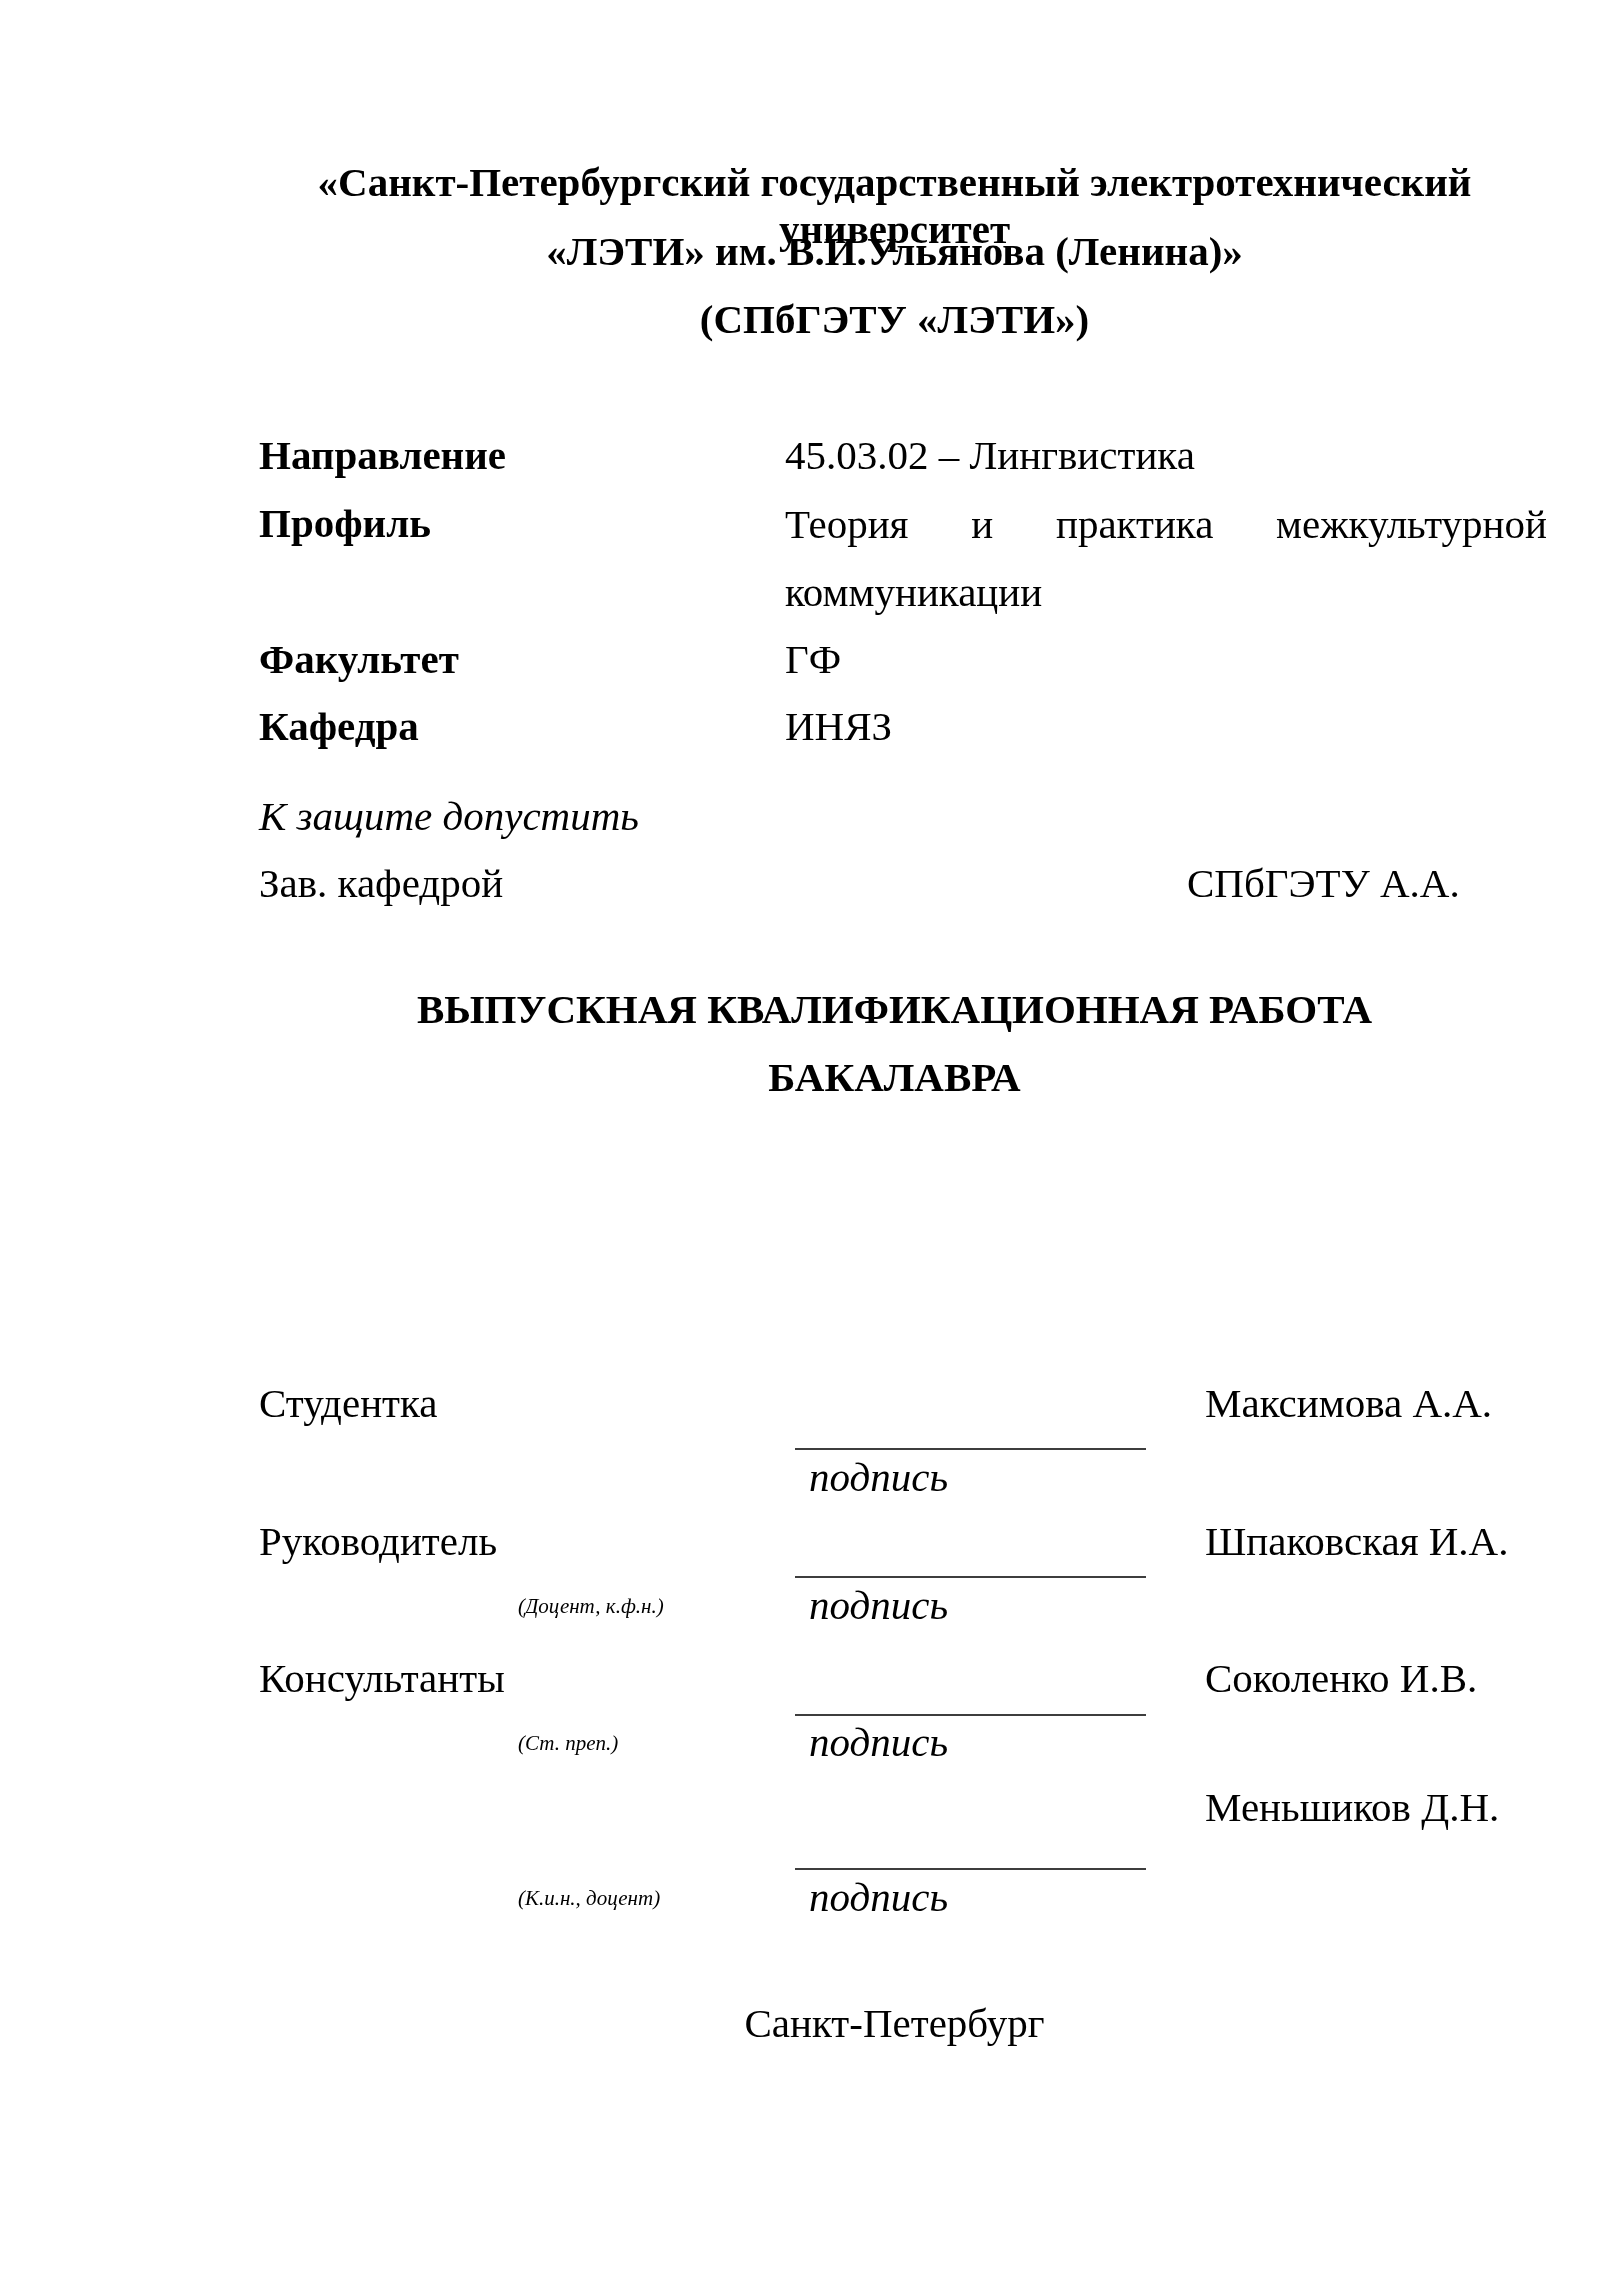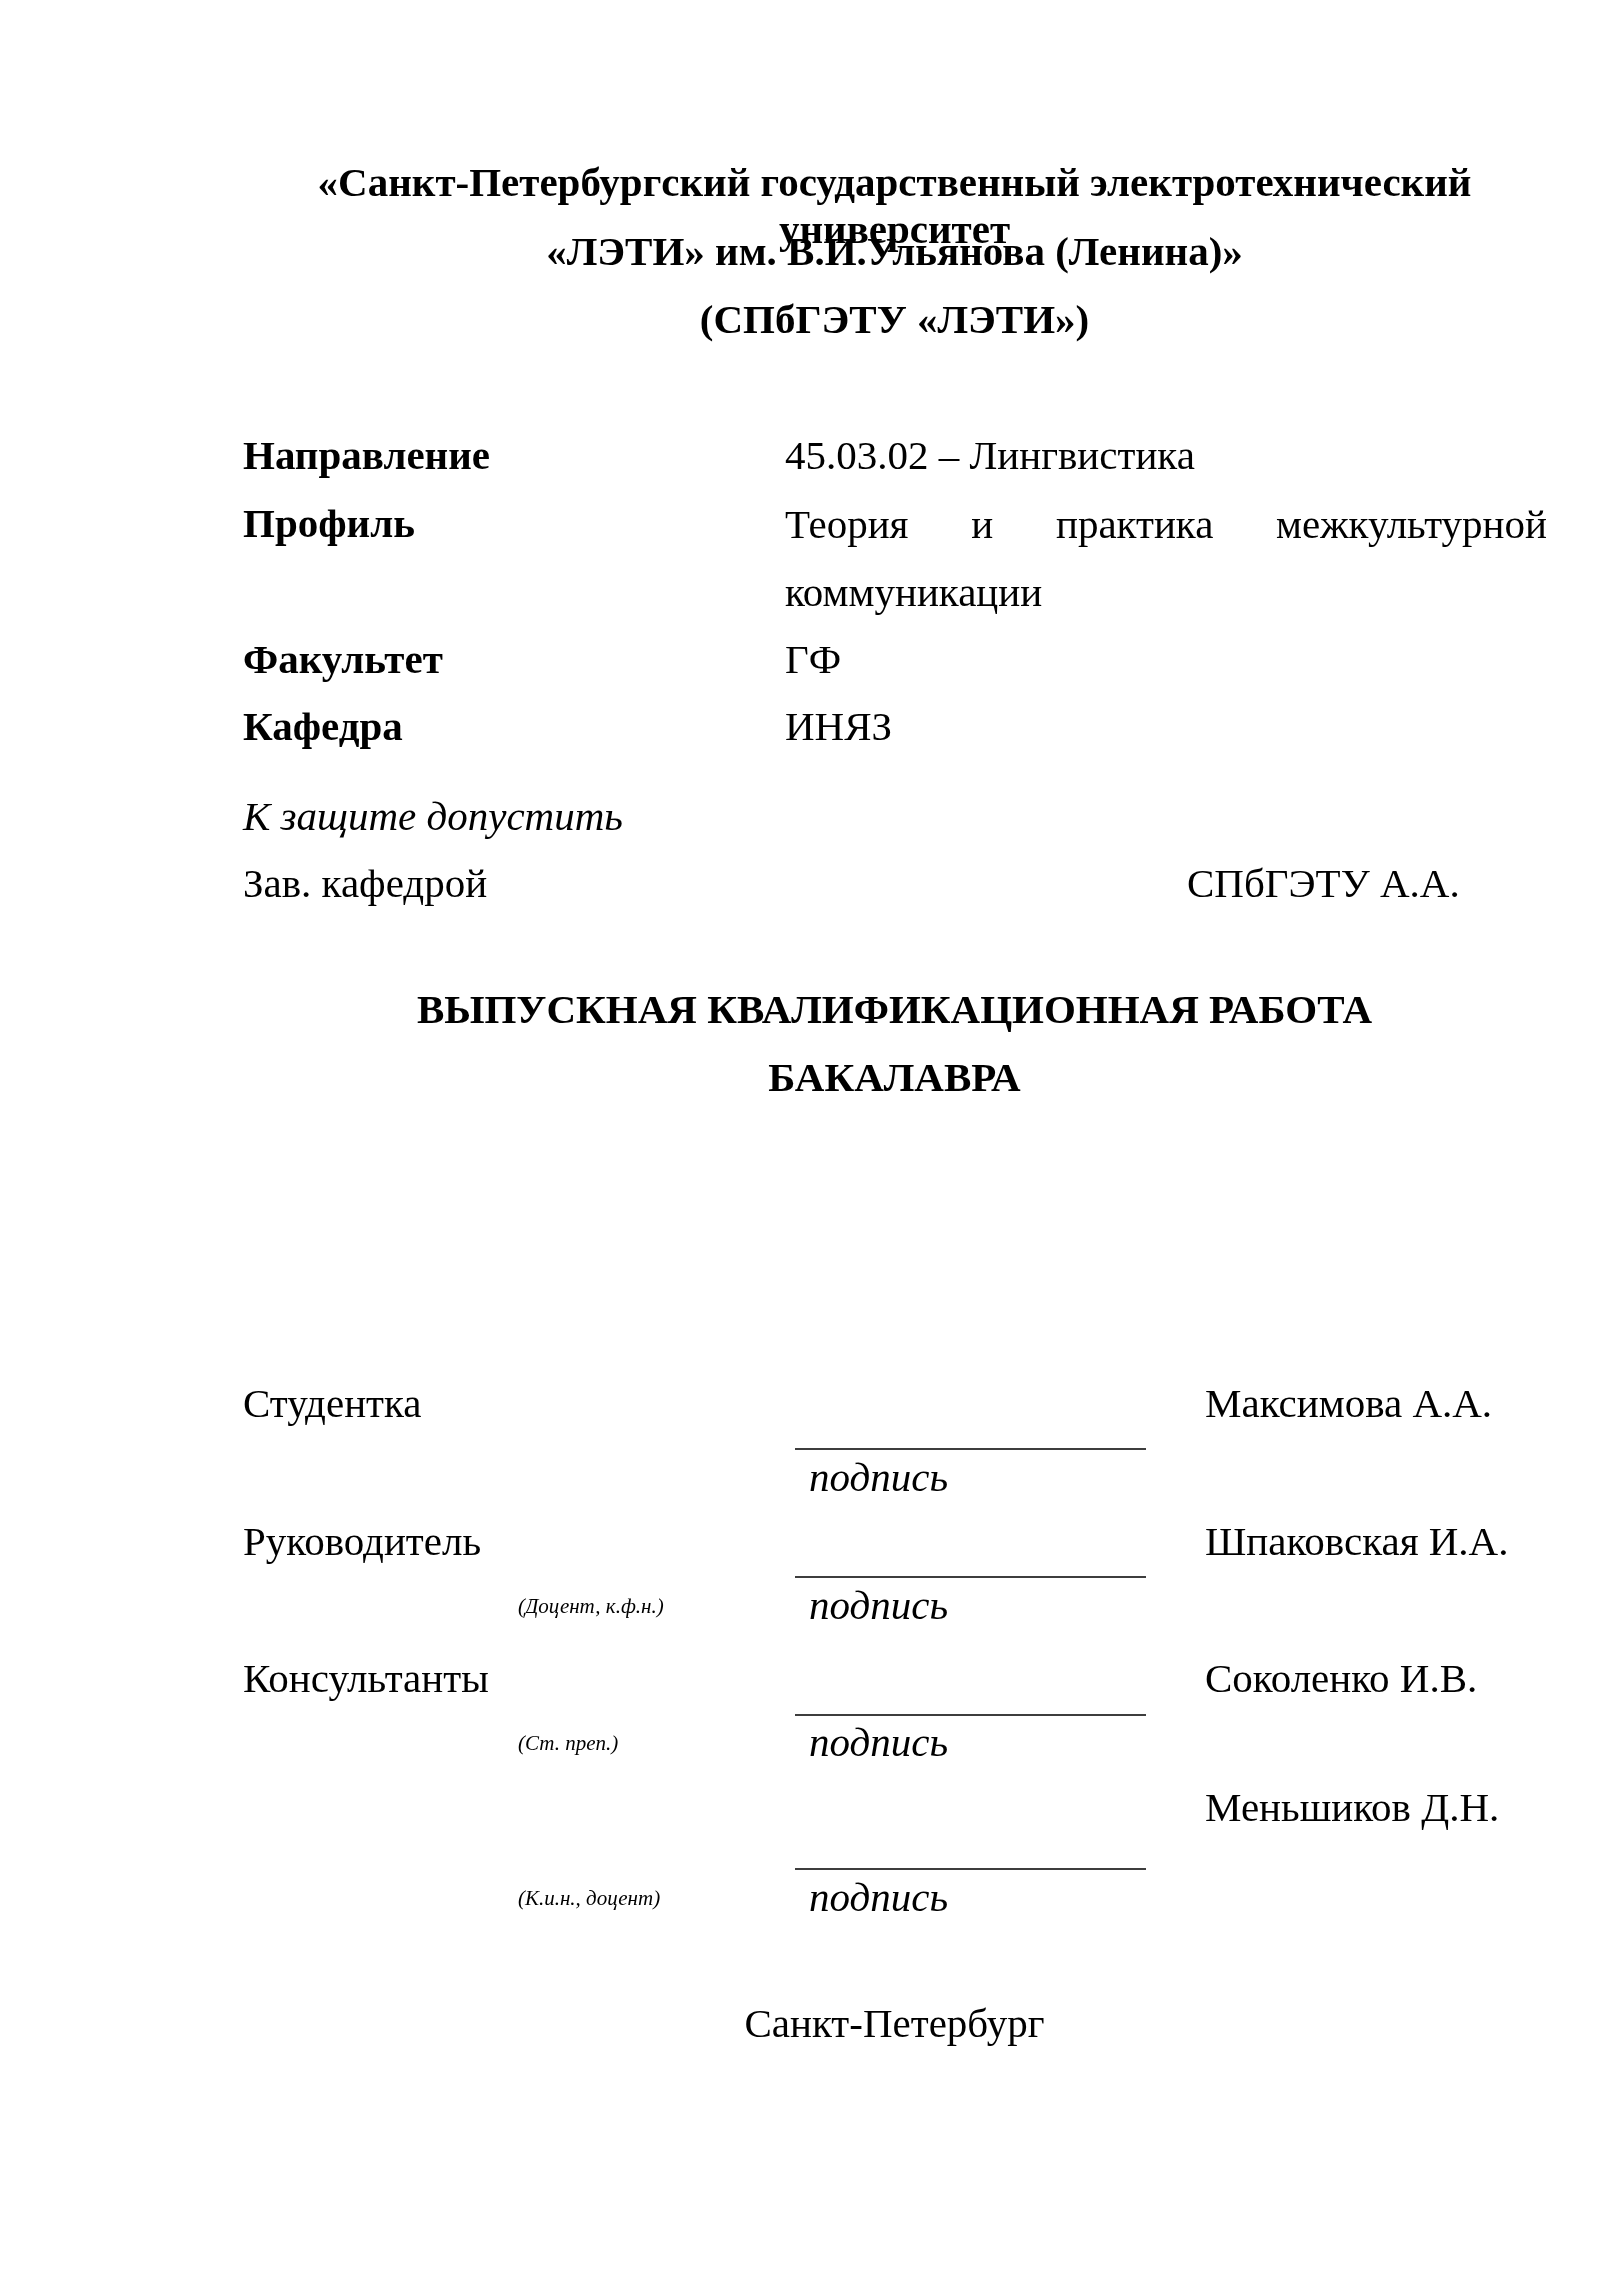--- a/index.html
+++ b/index.html
@@ -15,21 +15,21 @@
     font-family: "Liberation Serif", "DejaVu Serif", serif;
     font-size: 41px;
     color: #000000;
     line-height: 1.15;
     overflow: hidden;
   }
   .abs { position: absolute; }
   .bold { font-weight: bold; }
   .italic { font-style: italic; }
   .center { left: 243px; width: 1303px; text-align: center; }
-  .label-col { left: 243px; font-family: Liberation Serif, serif; }
+  .label-col { left: 259px; font-family: Liberation Serif, serif; }
   .value-col { left: 785px; }
   .value-justified {
     left: 785px;
     width: 762px;
     text-align: justify;
     line-height: 68px;
   }
   .topic-block {
     left: 243px;
     width: 1303px;

